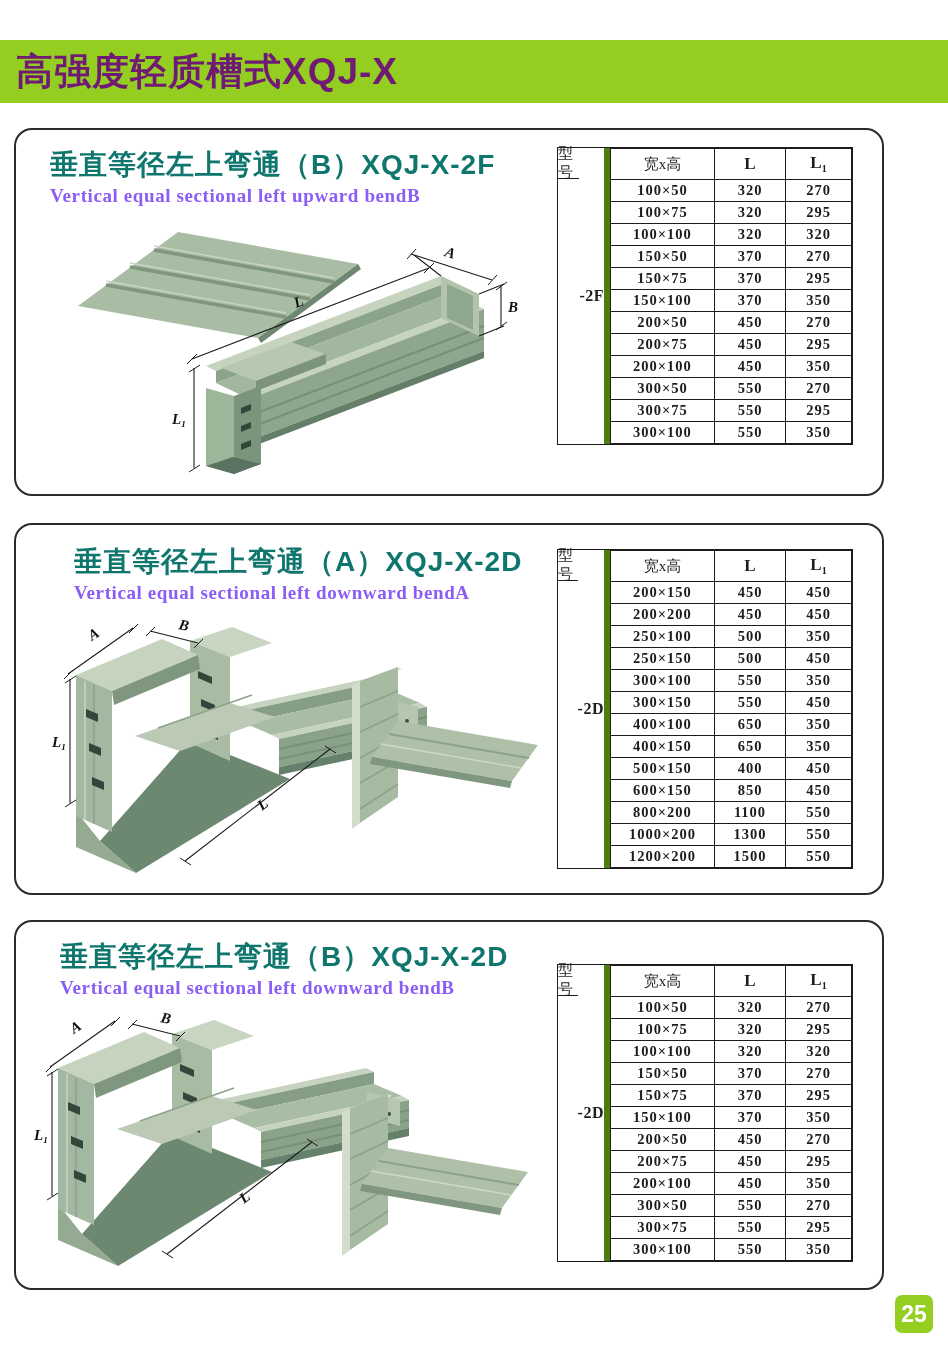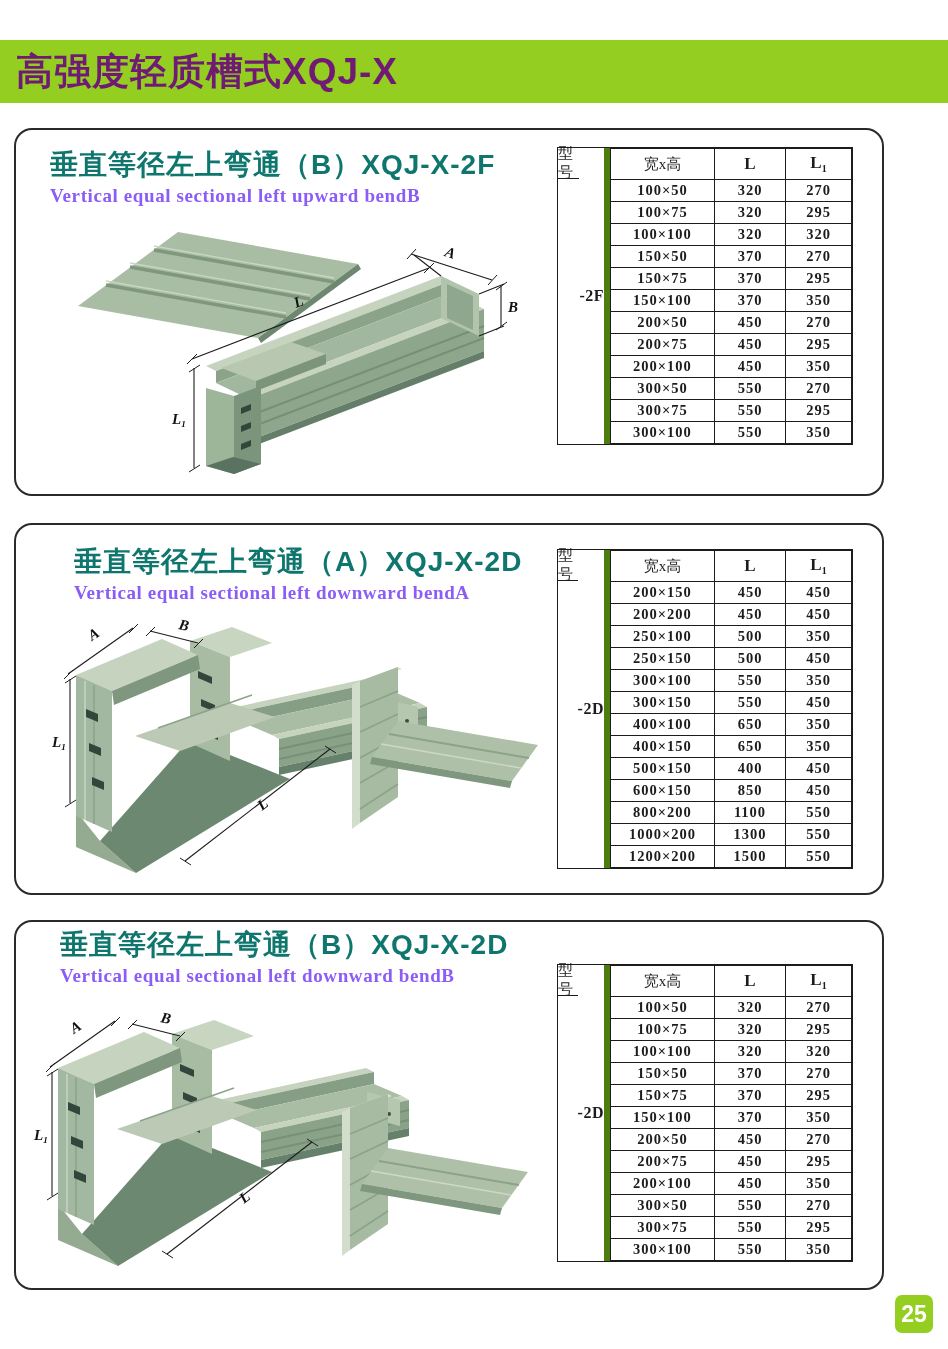--- a/index.html
+++ b/index.html
@@ -369,21 +369,21 @@
               <td>1200×200</td>
               <td>1500</td>
               <td>550</td>
             </tr>
           </tbody>
       </table>
     </div>
   </section>
 
   <section class="panel" style="top:920px;height:366px">
-    <div class="titles" style="left:44px;top:4px">
+    <div class="titles" style="left:44px;top:16px">
       <h2>垂直等径左上弯通（B）XQJ-X-2D</h2>
       <div class="sub">Vertical equal sectional left downward bendB</div>
     </div>
 
     <svg class="drawing" style="left:14px;top:70px" width="500" height="292" viewBox="0 0 500 292">
       <use href="#bendpiece" transform="translate(-8,12)"></use>
       <use href="#coverpiece" transform="translate(0,46)"></use>
       <text class="dimlbl" x="44" y="42" transform="rotate(-33 44 42)">A</text>
       <text class="dimlbl" x="130" y="30" transform="rotate(12 130 30)">B</text>
       <text class="dimlbl" x="4" y="148"><tspan>L</tspan><tspan class="subn" dy="3">1</tspan></text>

